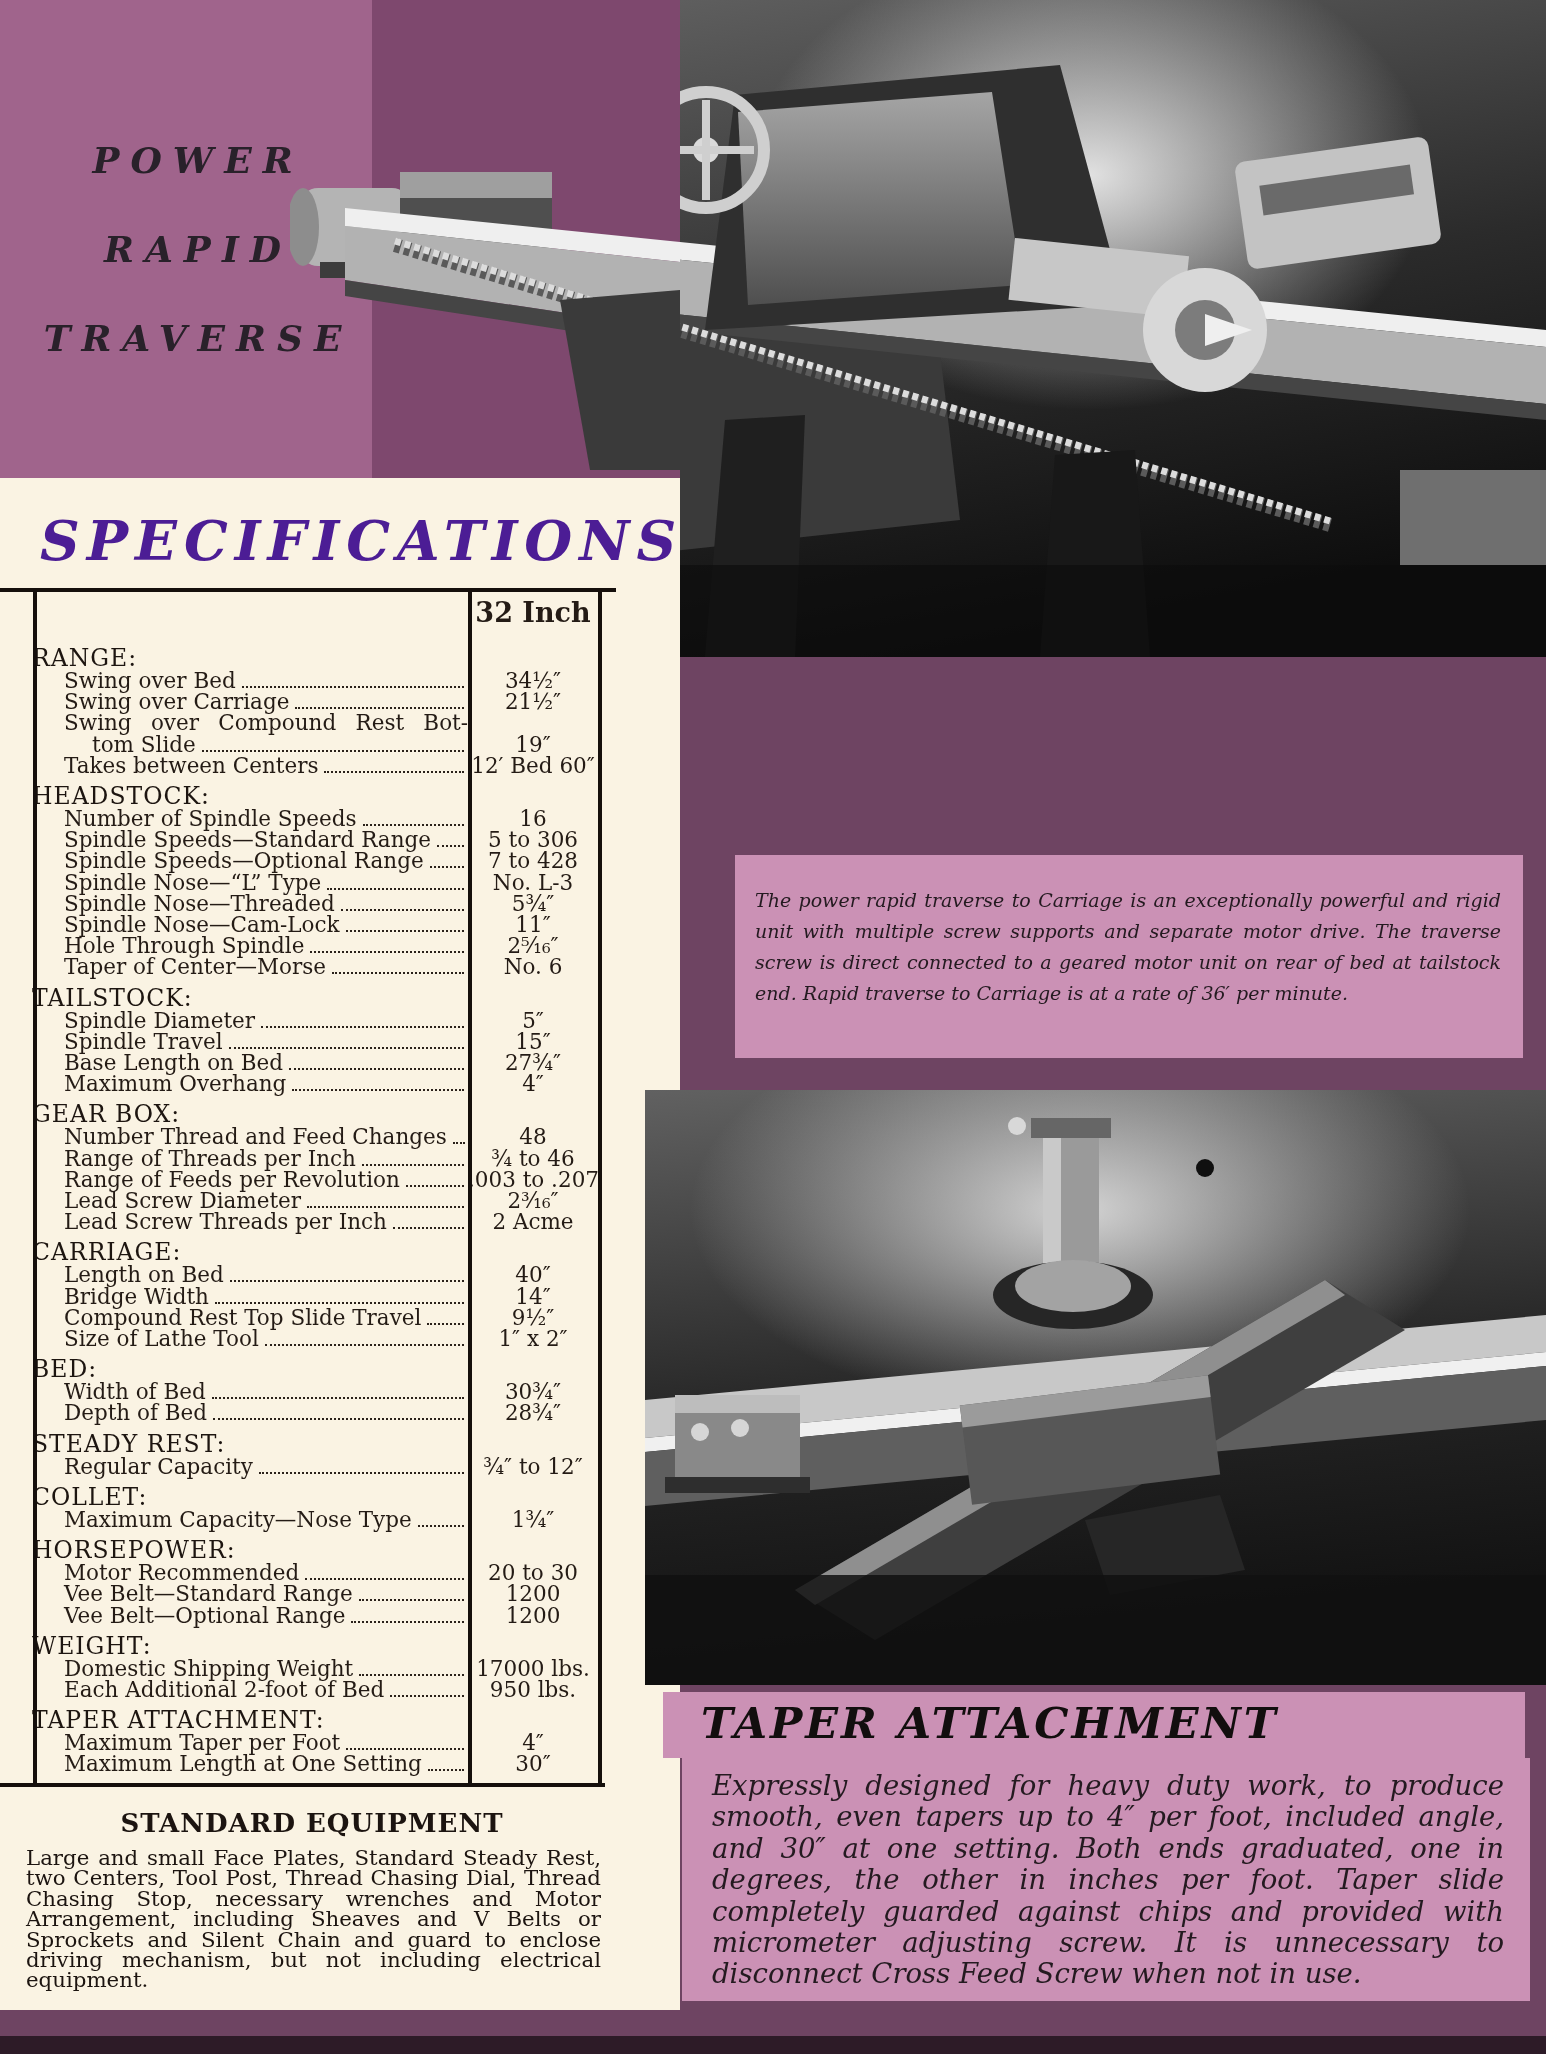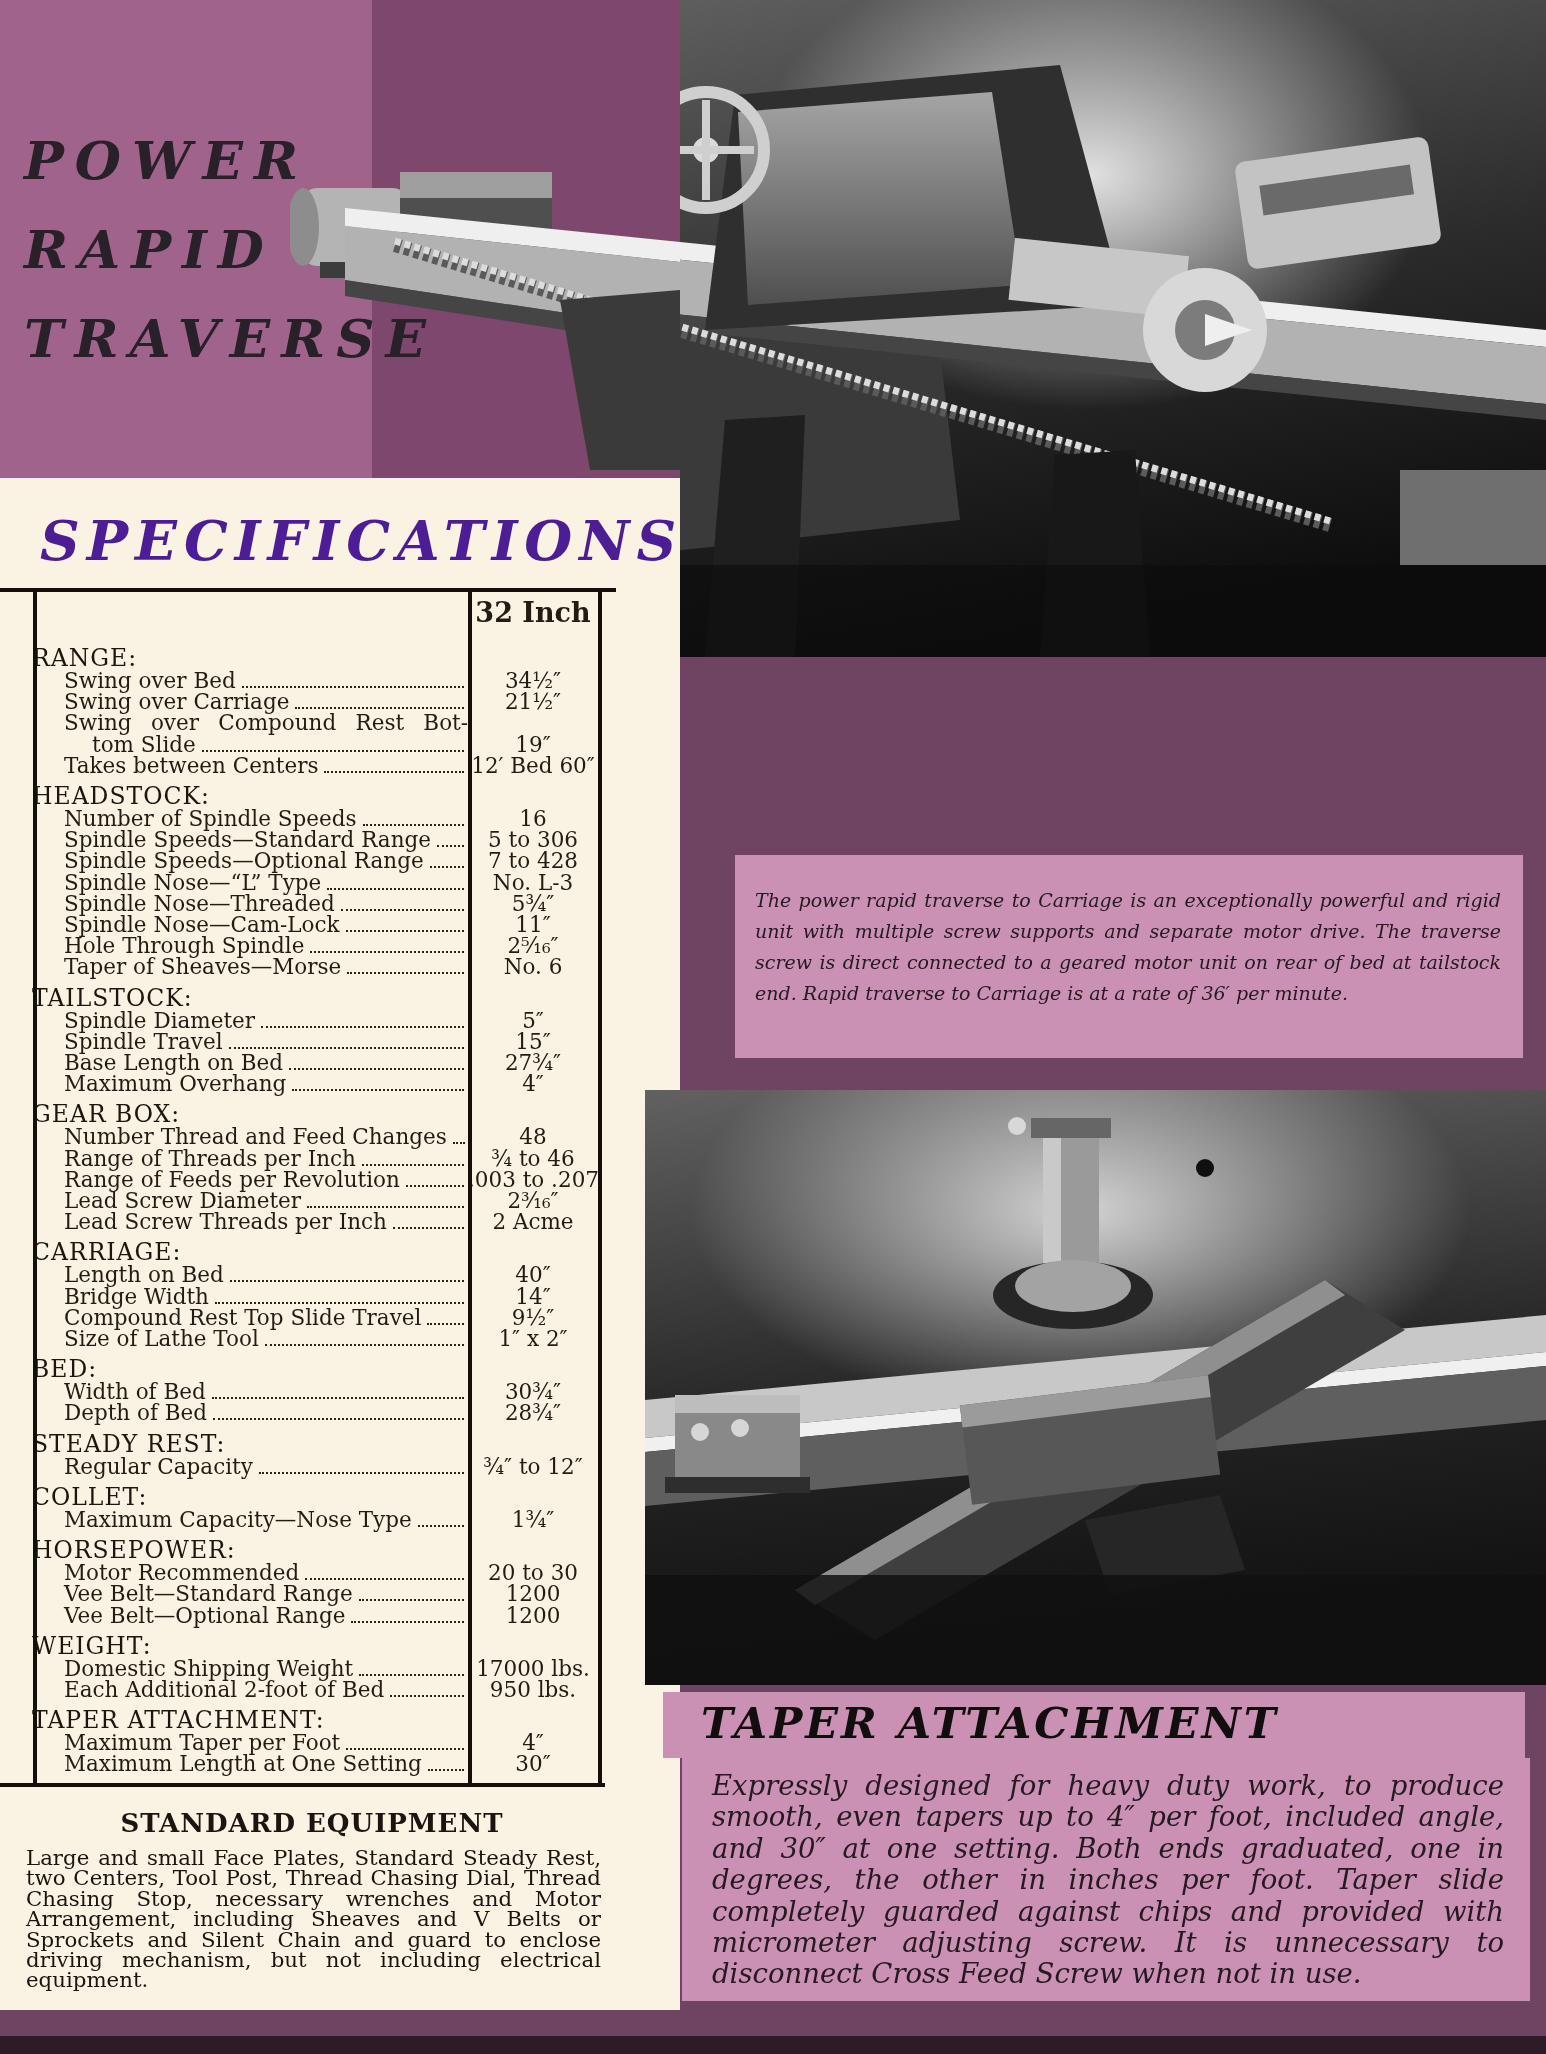--- a/index.html
+++ b/index.html
@@ -4,23 +4,23 @@
 <style>
   html,body{margin:0;padding:0}
   body{
     width:1546px;height:2054px;position:relative;overflow:hidden;
     background:#6e4462;font-family:"DejaVu Serif", serif;
   }
   
   .band-top{position:absolute;left:0;top:0;width:1546px;height:478px;background:#7e486e}
   .band-light{position:absolute;left:0;top:0;width:372px;height:478px;background:#a0648c}
   .poster{
-    position:absolute;left:24px;top:116px;width:348px;text-align:left;
+    position:absolute;left:24px;top:116px;width:348px;text-align:center;
     font-weight:bold;font-style:italic;color:#29212a;
-    font-size:53px;letter-spacing:11px;line-height:89px;white-space:nowrap;
+    font-size:36px;letter-spacing:11px;line-height:89px;white-space:nowrap;
   }
   
   .photo1{position:absolute;left:290px;top:0;width:1256px;height:657px}
   .photo2{position:absolute;left:645px;top:1090px;width:901px;height:595px}
   
   .spec-panel{position:absolute;left:0;top:478px;width:680px;height:1532px;background:#faf3e3;color:#241b15}
   .spec-title{
     position:absolute;left:40px;top:30px;margin:0;
     font-size:55px;font-weight:bold;font-style:italic;letter-spacing:7px;color:#4c1d95;white-space:nowrap;
   }
@@ -229,21 +229,21 @@
           </div>
           <div class="row">
             <div class="lblwrap">
               <span class="lbl">Hole Through Spindle</span>
               <span class="dots"></span>
             </div>
             <span class="val">2⁵⁄₁₆″</span>
           </div>
           <div class="row">
             <div class="lblwrap">
-              <span class="lbl">Taper of Sheaves—Morse</span>
+              <span class="lbl">Taper of Center—Morse</span>
               <span class="dots"></span>
             </div>
             <span class="val">No. 6</span>
           </div>
         </div>
         <div class="sec">
           <div class="sec-head">TAILSTOCK:</div>
           <div class="row">
             <div class="lblwrap">
               <span class="lbl">Spindle Diameter</span>

